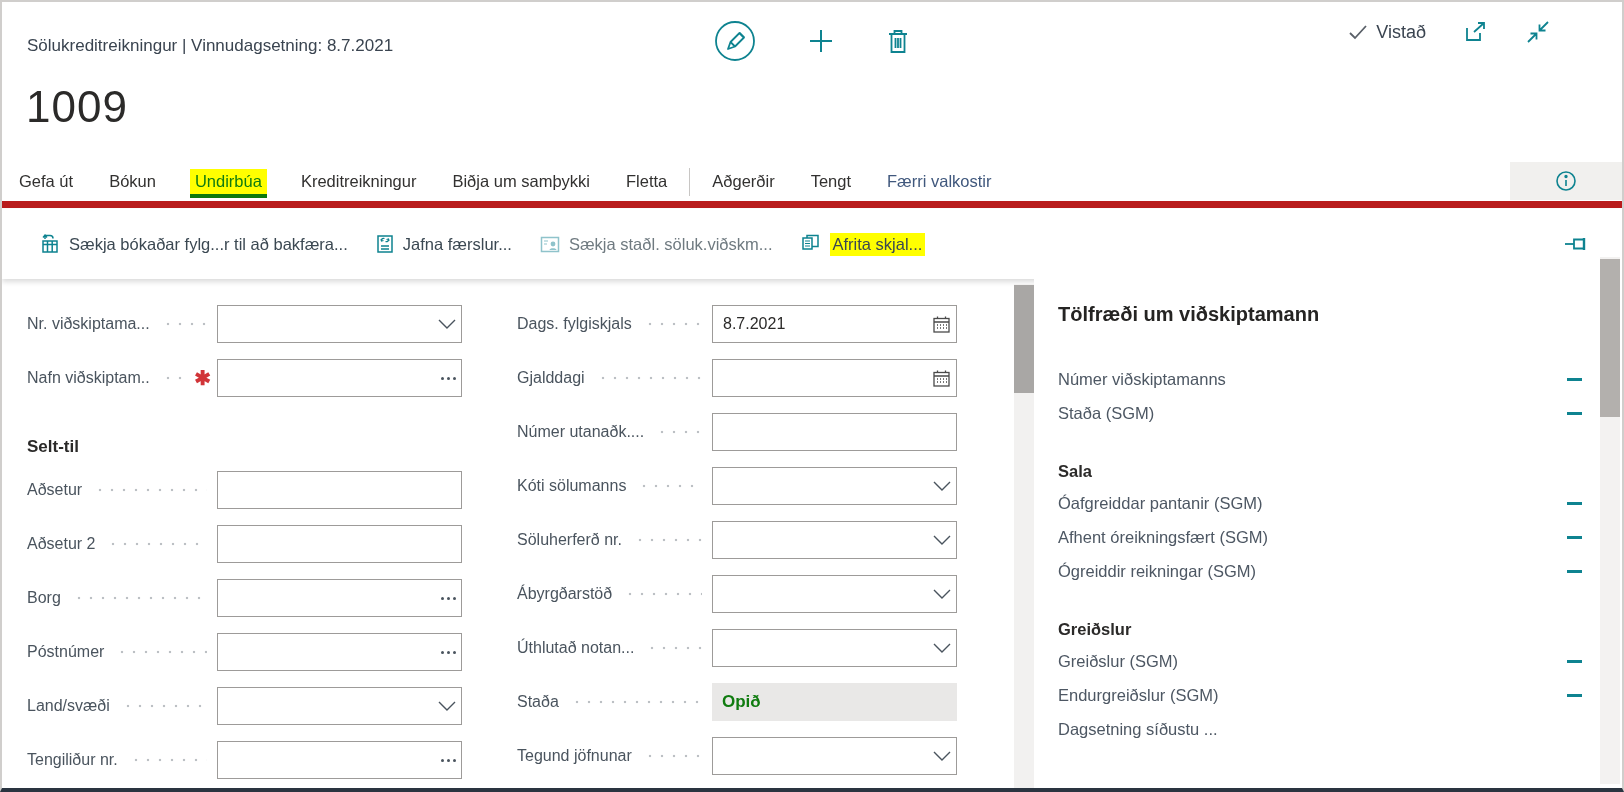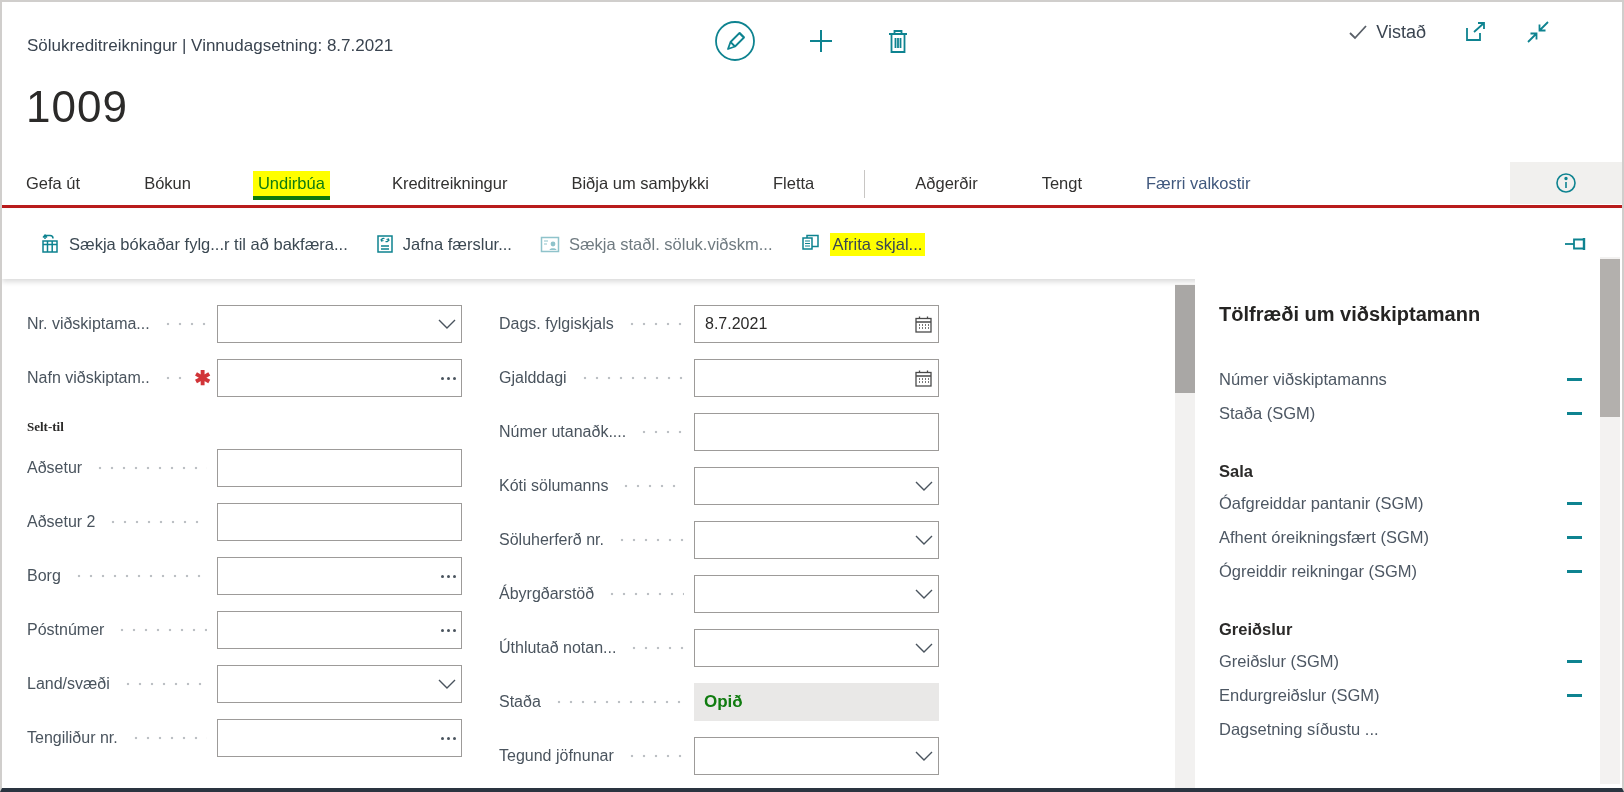--- a/index.html
+++ b/index.html
@@ -17,54 +17,54 @@
   .center-actions { position:absolute; left:0; right:0; top:18px; display:flex; justify-content:center; align-items:center; gap:52px; }
   .icon-btn { background:none; border:none; cursor:pointer; display:flex; align-items:center; justify-content:center; }
   .right-actions { position:absolute; right:72px; top:18px; display:flex; gap:38px; }
   .saved { display:flex; align-items:center; gap:8px; font-size:18px; color:#3a4450; }
 
   .record-id { position:absolute; left:24px; top:80px; font-size:44px; font-weight:300; color:#2b2a29; letter-spacing:1px; }
 
   
   .menubar {
     position:absolute; top:160px; left:0; right:0; height:46px;
-    display:flex; align-items:center; gap:60px; padding-left:22px;
-    border-bottom:3px solid #b91c1c; font-size:16.5px;
+    display:flex; align-items:center; gap:32px; padding-left:15px;
+    border-bottom:7px solid #b91c1c; font-size:16.5px;
   }
   .tab { color:#323130; cursor:pointer; white-space:nowrap; padding:3px 2px; }
   .tab.active { background:#ffff00; color:#107c10; box-shadow:0 4px 0 0 #0c7a0c; padding:3px 5px; }
   .menu-divider { width:1px; height:28px; background:#c8c6c4; margin:0 -12px; }
   .tab.more { color:#40587d; }
   .info-block { position:absolute; right:0; top:0; bottom:1px; width:112px; background:#f1f0ee; display:flex; align-items:center; justify-content:center; }
 
   
   .commandband {
     position:absolute; top:207px; left:0; right:0; height:70px; background:#fff;
     display:flex; align-items:center; gap:28px; padding-left:38px; padding-right:28px;
     box-shadow:0 3px 5px rgba(0,0,0,0.14); font-size:16.5px;
   }
   .cmd { display:flex; align-items:center; gap:9px; color:#3b4852; cursor:pointer; white-space:nowrap; }
   .cmd.disabled { color:#6f7a80; }
   .cmd .hl { background:#ffff00; padding:2px 3px; }
   .cmd-pin { margin-left:auto; }
 
   
   .content { position:absolute; top:277px; left:0; right:0; bottom:0; display:flex; }
-  .form-area { width:1173px; display:flex; gap:37px; padding:26px 0 0 25px; overflow:hidden; }
+  .form-area { width:1012px; display:flex; gap:55px; padding:26px 0 0 25px; overflow:hidden; }
   .form-col { display:flex; flex-direction:column; }
   .form-col.left { width:435px; }
   .form-col.middle { width:440px; }
 
   .field-row { display:flex; align-items:center; height:38px; margin-bottom:16px; }
   .field-label { font-size:16px; color:#4a545e; white-space:nowrap; flex-shrink:0; }
   .leader { flex:1; height:4px; margin:0 10px 0 12px; align-self:center;
             background-image:radial-gradient(circle, #bcc0c4 1.3px, transparent 1.6px);
             background-size:12px 4px; background-repeat:repeat-x; background-position:left center; }
   .req { color:#d13438; font-size:20px; font-weight:700; margin-right:6px; line-height:1; }
-  .section-hdr { font-size:13px; font-weight:700; color:#2b2a29; margin:6px 0 14px 0;font-family:Liberation Serif, serif; }
+  .section-hdr { font-size:17px; font-weight:700; color:#2b2a29; margin:24px 0 14px 0; }
 
   .field-control { position:relative; width:245px; height:38px; flex-shrink:0; }
   .field-control input {
     width:100%; height:100%; border:1px solid #9d9b99; background:#fff;
     font-family:inherit; font-size:16px; color:#2b2a29; padding:0 34px 0 10px; outline:none;
   }
   .ctl-btn { position:absolute; right:6px; top:0; bottom:0; display:flex; align-items:center; border:none; background:none; cursor:pointer; }
   .dots { display:flex; gap:3px; }
   .dots i { width:3px; height:3px; border-radius:50%; background:#4a545e; }
   .readonly-box { width:245px; height:38px; background:#e9e8e7; display:flex; align-items:center; padding:0 10px; }

